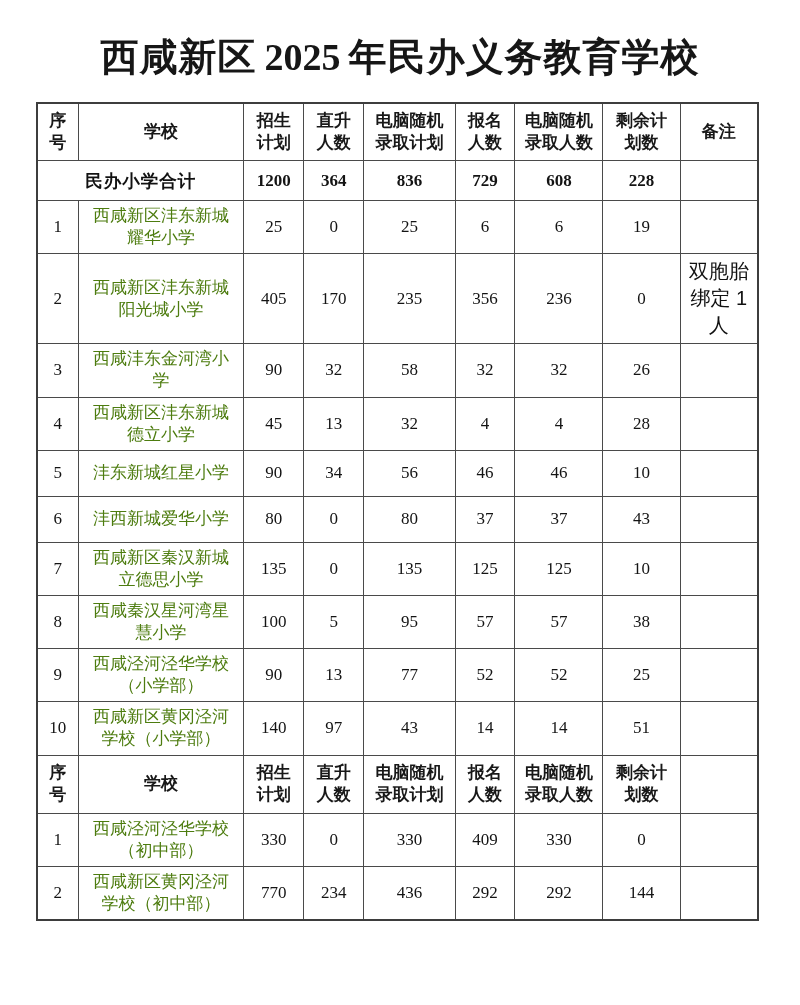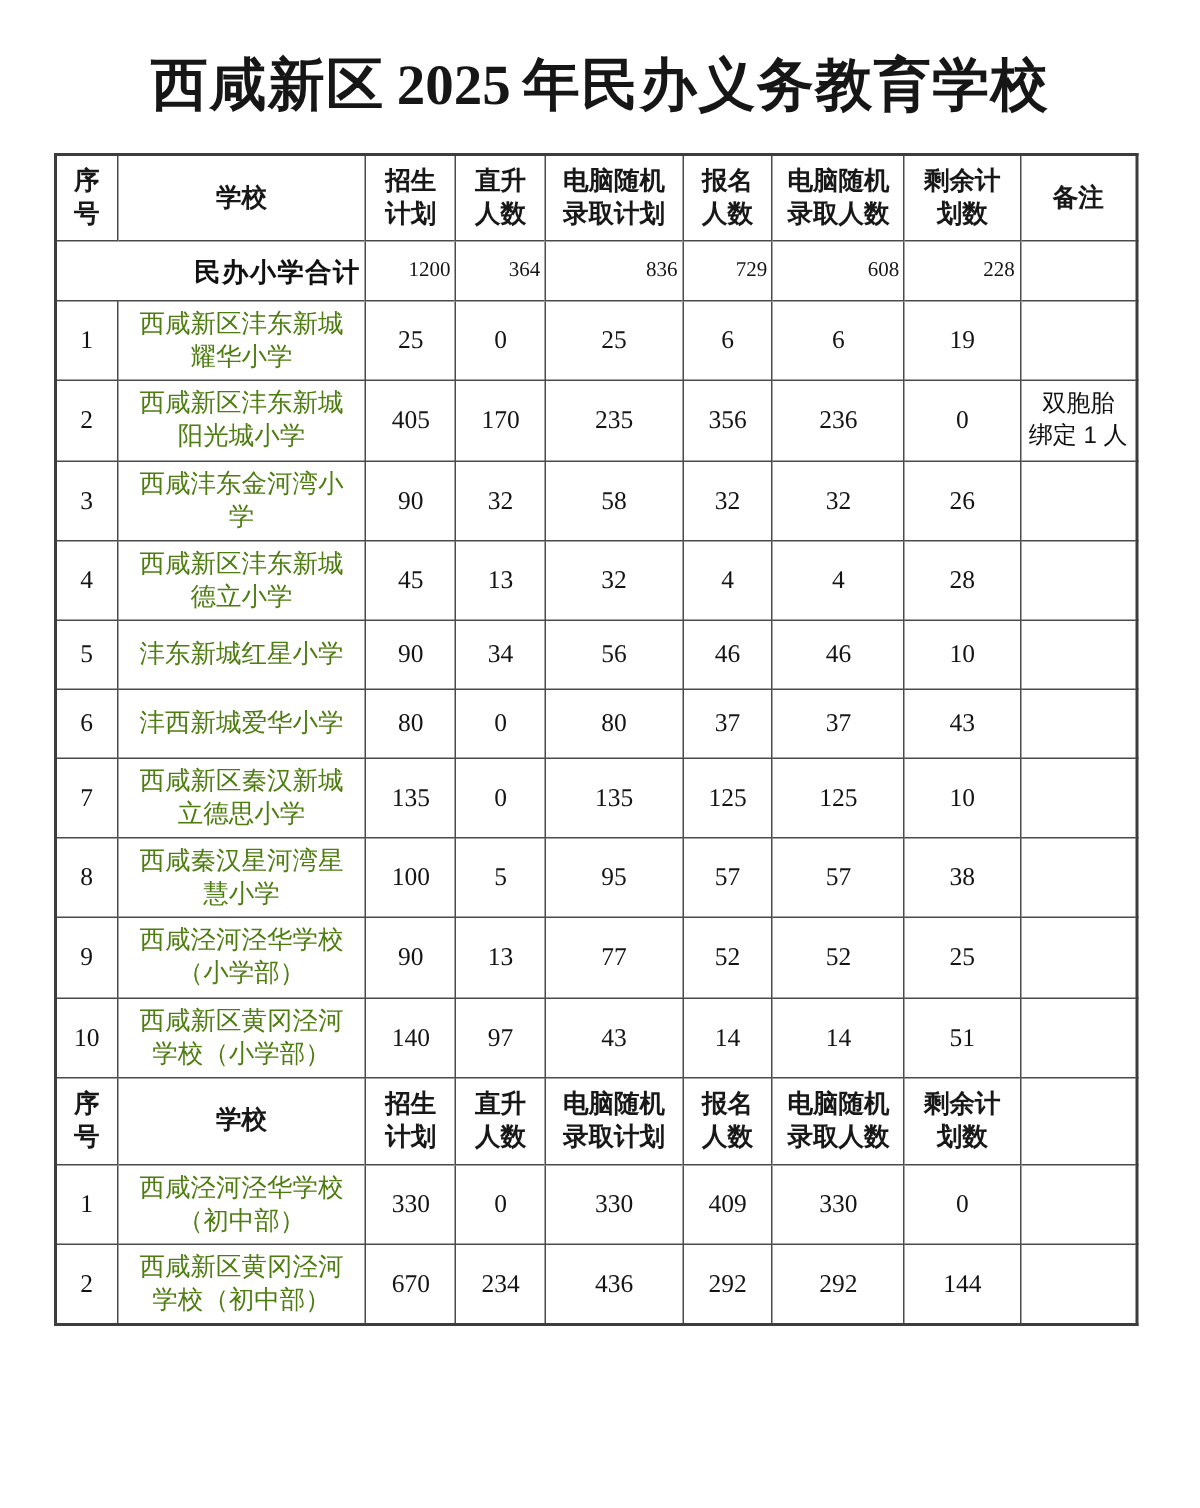--- a/index.html
+++ b/index.html
@@ -58,48 +58,47 @@
     font-weight: 700;
     line-height: 1.32;
     height: 58px;
     color: #181818;
     border-bottom: 1px dotted #8a8a8a;
   }
   tr.summary-row td {
     height: 40px;
     font-weight: 700;
     border-bottom: 1px dotted #8a8a8a;
-    text-align: right;
   }
   td.summary-label {
     font-size: 17.5px;
     letter-spacing: 1px;
   }
   tr.data-row td {
     height: 46px;
   }
   td.row-no,
   td.num {
     font-family: "Liberation Serif", serif;
     font-size: 17px;
     color: #141414;
   }
   tr.summary-row td.num {
-    font-size: 14px;
-    font-weight: 400;
+    font-size: 17px;
+    font-weight: 700;
   }
   td.school {
     text-align: left;
     padding-left: 9px;
     font-size: 17px;
     line-height: 1.3;
     color: #4d7c0f;
   }
   td.remark {
-    font-size: 16px;
+    font-size: 20px;
     line-height: 1.35;
   }
 </style>
 </head>
 <body>
 
 <div class="page">
   <div class="title-block">
     <div class="title-line"><span>西咸新区</span><span class="title-year">2025</span><span>年民办义务教育学校</span></div>
   </div>
@@ -291,21 +290,21 @@
           <td class="num">330</td>
           <td class="num">409</td>
           <td class="num">330</td>
           <td class="num">0</td>
           <td class="remark"></td>
         </tr>
         <tr class="data-row">
           <td class="row-no">2</td>
           <td class="school">西咸新区黄冈泾河
 学校（初中部）</td>
-          <td class="num">670</td>
+          <td class="num">770</td>
           <td class="num">234</td>
           <td class="num">436</td>
           <td class="num">292</td>
           <td class="num">292</td>
           <td class="num">144</td>
           <td class="remark"></td>
         </tr>
       </tbody>
   </table>
 </div>

